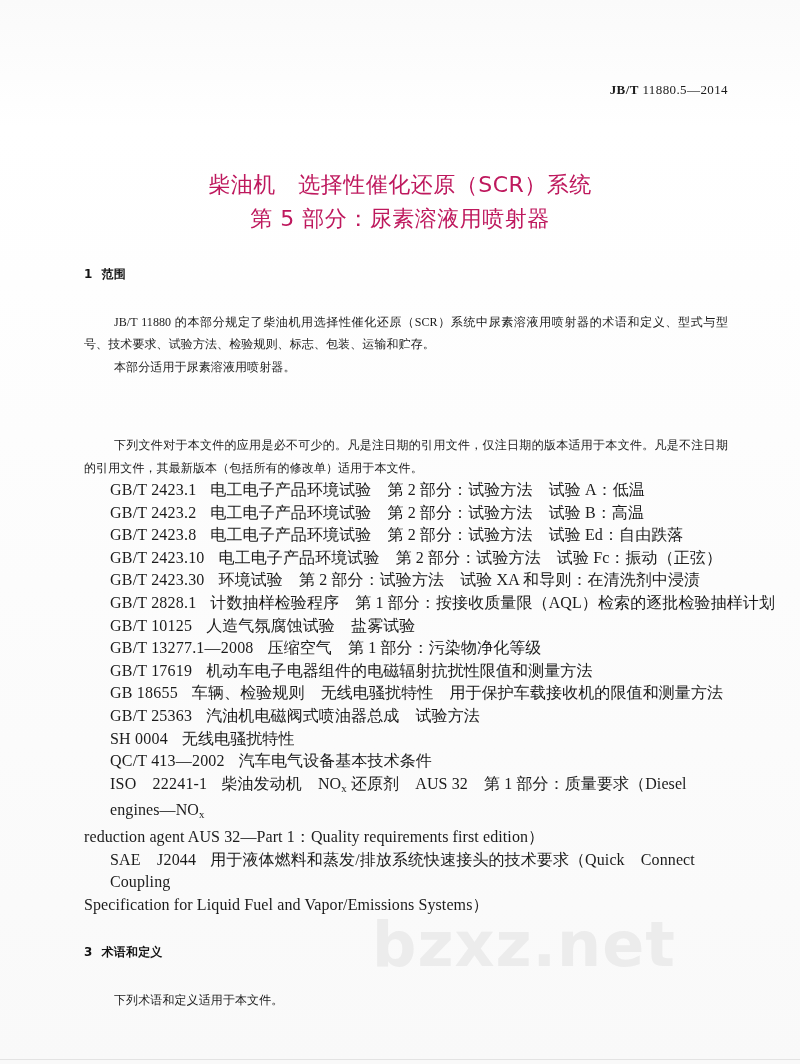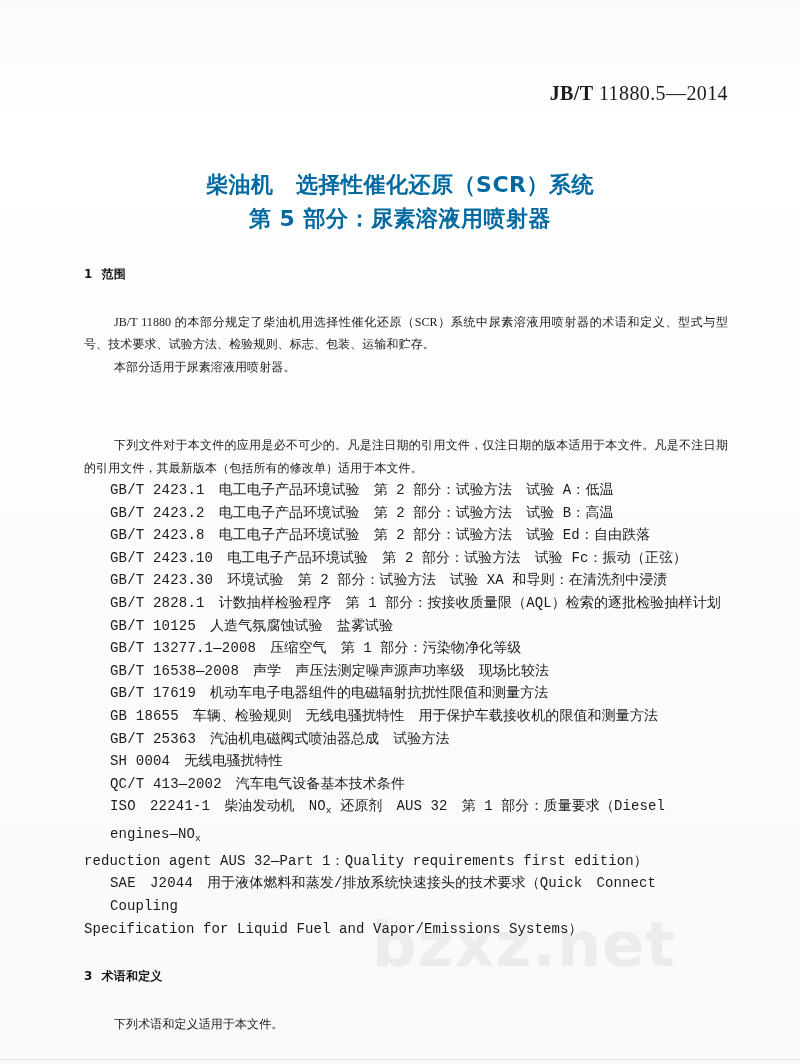--- a/index.html
+++ b/index.html
@@ -53,44 +53,44 @@
   .content {
     position: relative;
     z-index: 2;
   }
 
   
   .doc-header {
     position: absolute;
     top: 82px;
     right: 72px;
-    font-size: 20px;
+    font-size: 13px;
     letter-spacing: 0.4px;
     white-space: nowrap;
     text-align: center;
   }
   .doc-header .std-prefix {
     font-weight: 700;
   }
 
   
   .title-block {
     position: absolute;
     top: 168px;
     left: 0;
     right: 0;
     text-align: center;
   }
   .title-line {
     font-family: "DejaVu Sans", sans-serif;
-    font-weight: 700;
+    font-weight: 400;
     font-size: 22px;
     letter-spacing: 0.5px;
     line-height: 34px;
-    color: #0369a1;
+    color: #be185d;
   }
 
   
   .body-area {
     position: absolute;
     top: 266px;
     left: 84px;
     width: 644px;
   }
 
@@ -115,26 +115,25 @@
 
   .gap-lg { height: 28px; }
 
   
   .ref-list {
     margin: 0;
     padding: 0;
     list-style: none;
   }
   .ref-item {
-    font-size: 14px;
+    font-size: 16px;
     line-height: 22.6px;
     margin-left: 26px;
     white-space: nowrap;
     letter-spacing: 0.1px;
-    font-family: Liberation Mono, monospace;
   }
   .ref-item .code { letter-spacing: 0.2px; }
   .ref-item .sp-wide { display: inline-block; width: 14px; }
 
   
   .ref-item.wrap {
     white-space: normal;
     margin-left: 26px;
     text-indent: 0;
   }
@@ -209,23 +208,20 @@
         <li class="ref-item">
           <span class="code">GB/T 2828.1</span><span class="sp-wide"></span><span>计数抽样检验程序　第 1 部分：按接收质量限（AQL）检索的逐批检验抽样计划</span>
         </li>
         <li class="ref-item">
           <span class="code">GB/T 10125</span><span class="sp-wide"></span><span>人造气氛腐蚀试验　盐雾试验</span>
         </li>
         <li class="ref-item">
           <span class="code">GB/T 13277.1—2008</span><span class="sp-wide"></span><span>压缩空气　第 1 部分：污染物净化等级</span>
         </li>
         <li class="ref-item">
-          <span class="code">GB/T 16538—2008</span><span class="sp-wide"></span><span>声学　声压法测定噪声源声功率级　现场比较法</span>
-        </li>
-        <li class="ref-item">
           <span class="code">GB/T 17619</span><span class="sp-wide"></span><span>机动车电子电器组件的电磁辐射抗扰性限值和测量方法</span>
         </li>
         <li class="ref-item">
           <span class="code">GB 18655</span><span class="sp-wide"></span><span>车辆、检验规则　无线电骚扰特性　用于保护车载接收机的限值和测量方法</span>
         </li>
         <li class="ref-item">
           <span class="code">GB/T 25363</span><span class="sp-wide"></span><span>汽油机电磁阀式喷油器总成　试验方法</span>
         </li>
         <li class="ref-item">
           <span class="code">SH 0004</span><span class="sp-wide"></span><span>无线电骚扰特性</span>

